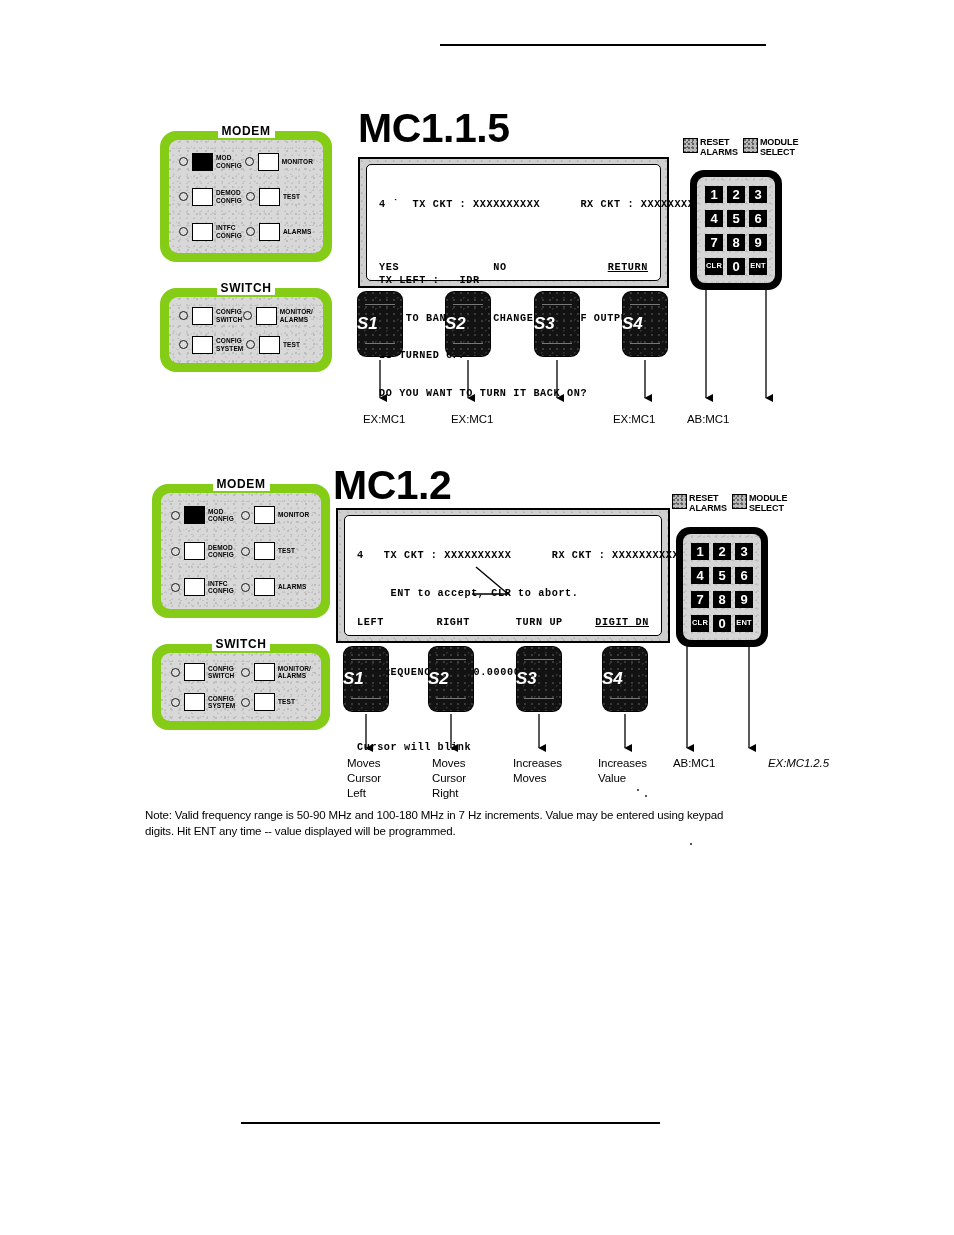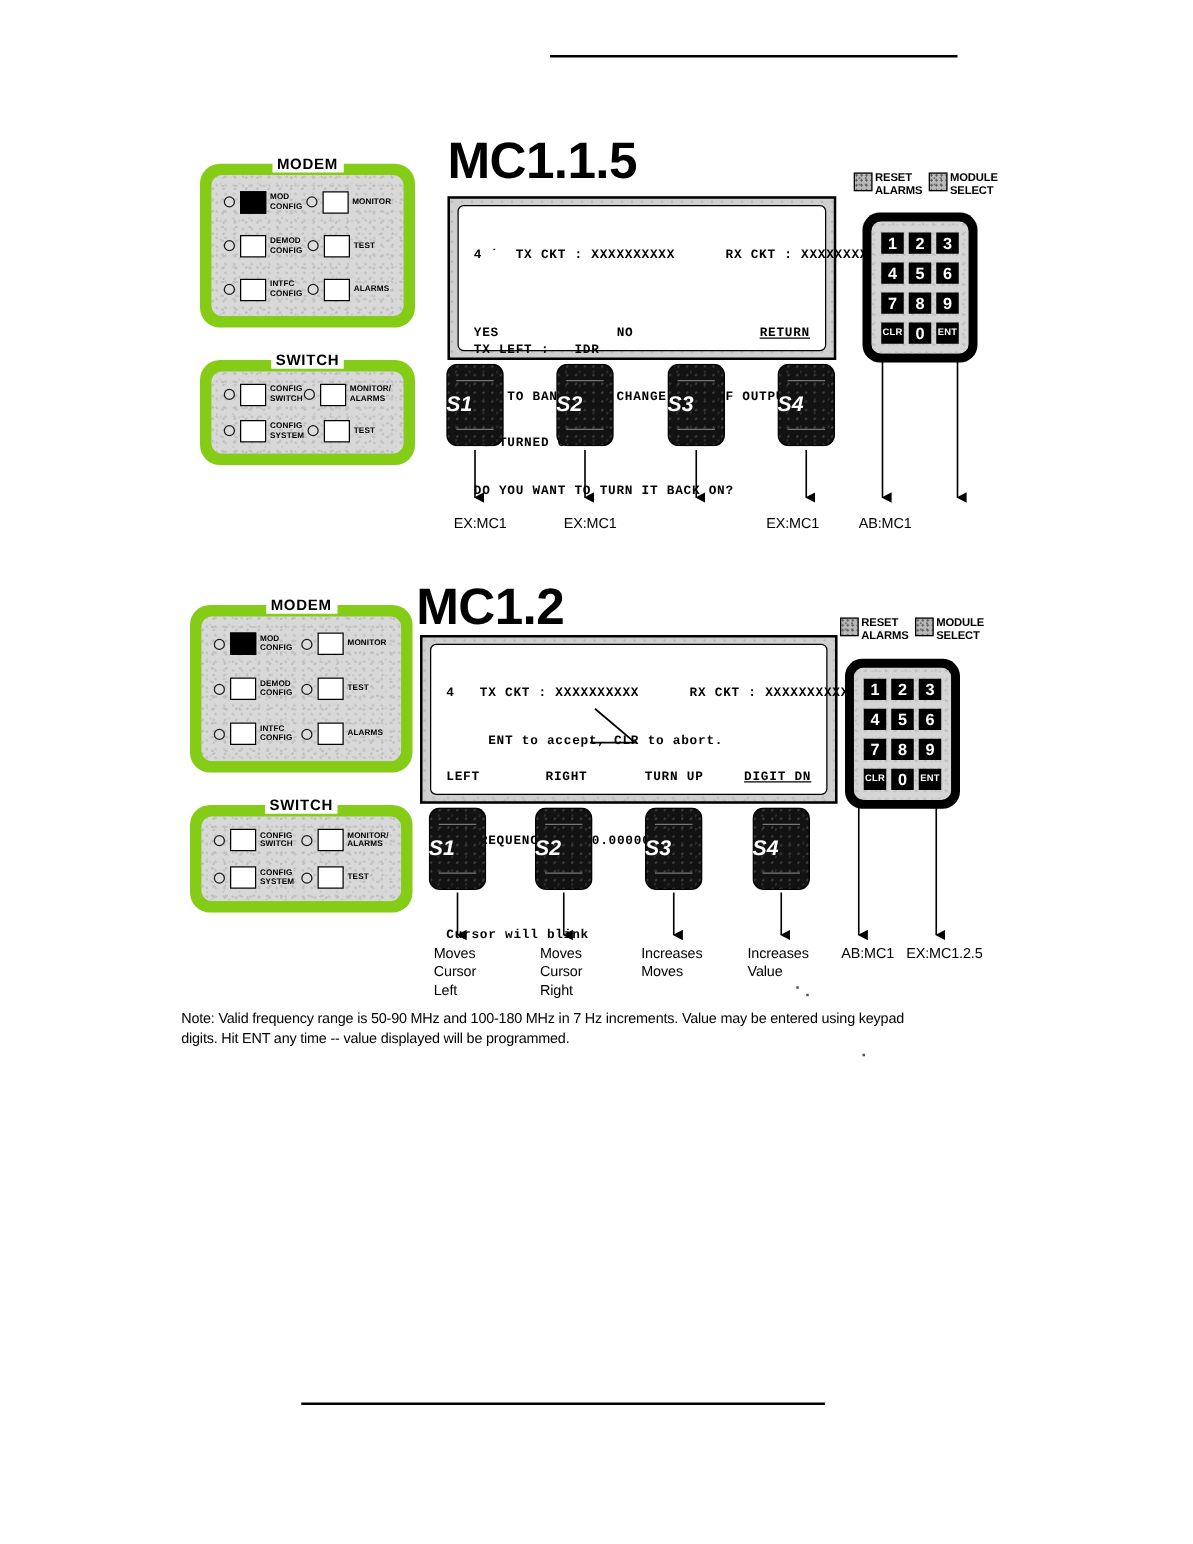--- a/index.html
+++ b/index.html
@@ -653,20 +653,20 @@
 Cursor
 Left</div>
   <div class="callout" style="left:432px;top:756px;">Moves
 Cursor
 Right</div>
   <div class="callout" style="left:513px;top:756px;">Increases
 Moves</div>
   <div class="callout" style="left:598px;top:756px;">Increases
 Value</div>
   <div class="callout" style="left:673px;top:756px;">AB:MC1</div>
-  <div class="callout" style="left:725px;top:756px;">EX:MC1.2.5</div>
+  <div class="callout" style="left:768px;top:756px;font-style:italic;">EX:MC1.2.5</div>
 </div>
 
 <div id="note-text">Note:  Valid frequency range is 50-90 MHz and 100-180 MHz in 7 Hz increments.  Value may be entered using keypad digits.  Hit ENT any time -- value displayed will be programmed.</div>
 
 <div class="dot-artifact" style="left:645px;top:795px;"></div>
 <div class="dot-artifact" style="left:690px;top:843px;"></div>
 <div class="dot-artifact" style="left:637px;top:789px;"></div>
 
 </body></html>

